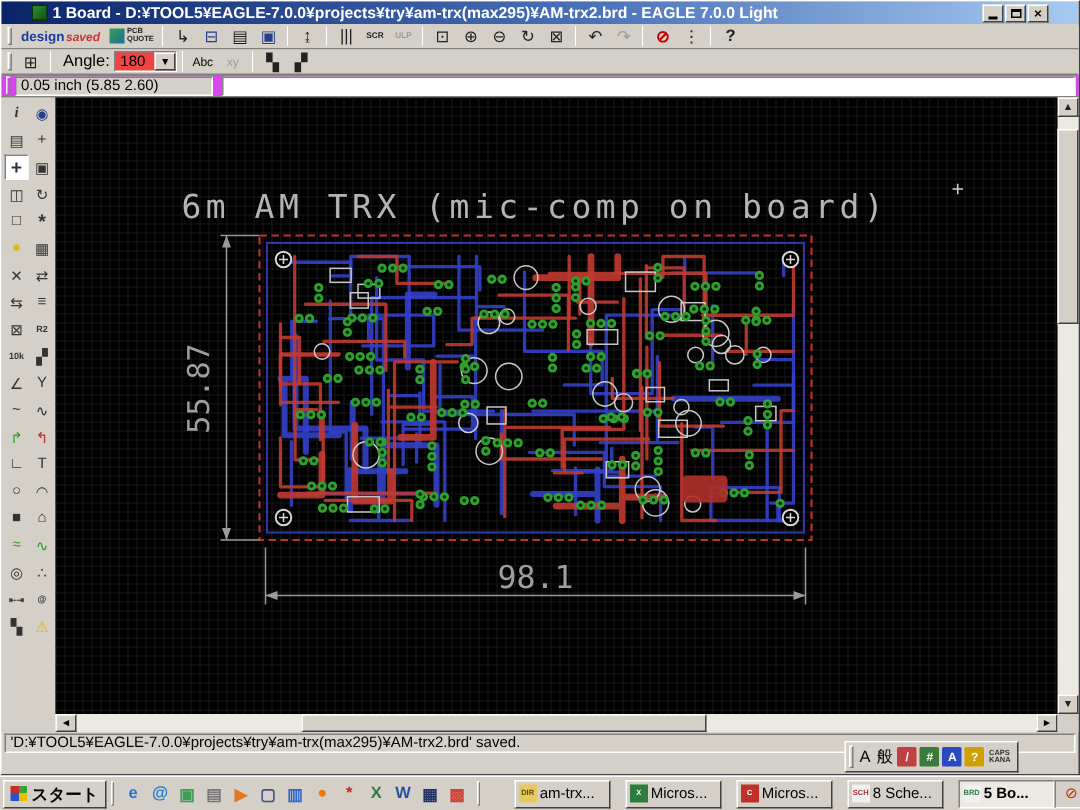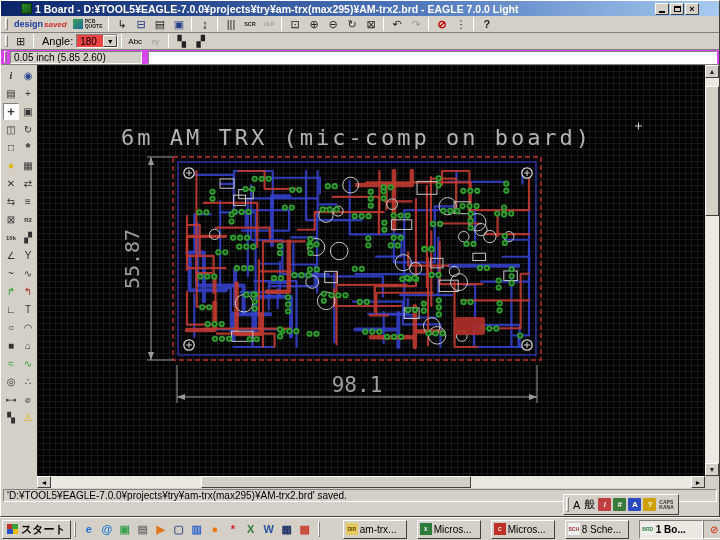--- a/index.html
+++ b/index.html
@@ -859,21 +859,21 @@
       <span class="taskbtn raised">
         <span class="task-ic" style="color: rgb(255, 255, 255); background: rgb(192, 48, 40);">C</span>
         <span>Micros...</span>
       </span>
       <span class="taskbtn raised">
         <span class="task-ic" style="color: rgb(160, 48, 48); background: rgb(240, 240, 240);">SCH</span>
         <span>8 Sche...</span>
       </span>
       <span class="taskbtn raised active">
         <span class="task-ic" style="color: rgb(44, 124, 60); background: rgb(240, 240, 240);">BRD</span>
-        <span>1 Bo...</span>
+        <span>5 Bo...</span>
       </span>
     </span>
   <span style="flex:1"></span>
   <span class="tray sunken">
     <span id="tray-icons" style="display:flex;gap:2px;">
         <span class="tray-ic" style="color: rgb(204, 34, 0);">⊘</span>
         <span class="tray-ic" style="color: rgb(68, 170, 102);">●</span>
         <span class="tray-ic" style="color: rgb(204, 153, 0);">◆</span>
         <span class="tray-ic" style="color: rgb(17, 85, 204);">◉</span>
         <span class="tray-ic" style="color: rgb(102, 119, 136);">▢</span>

